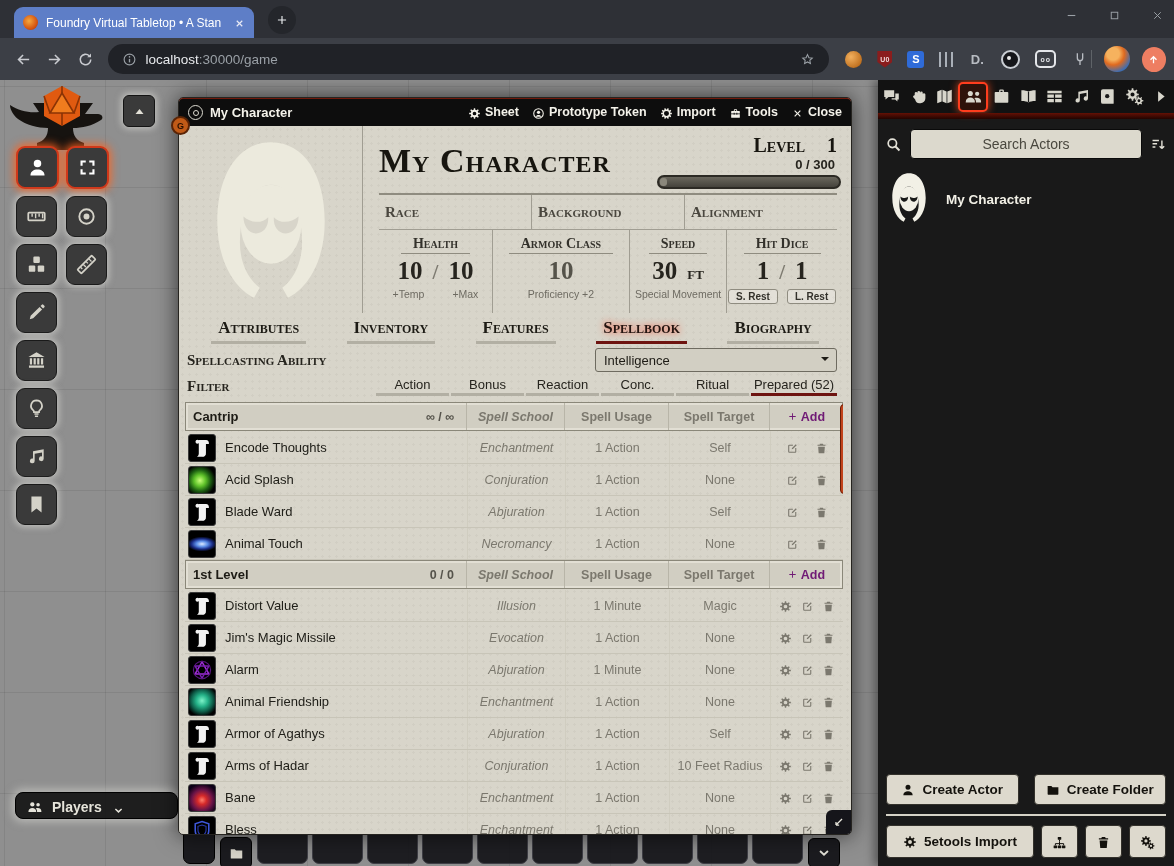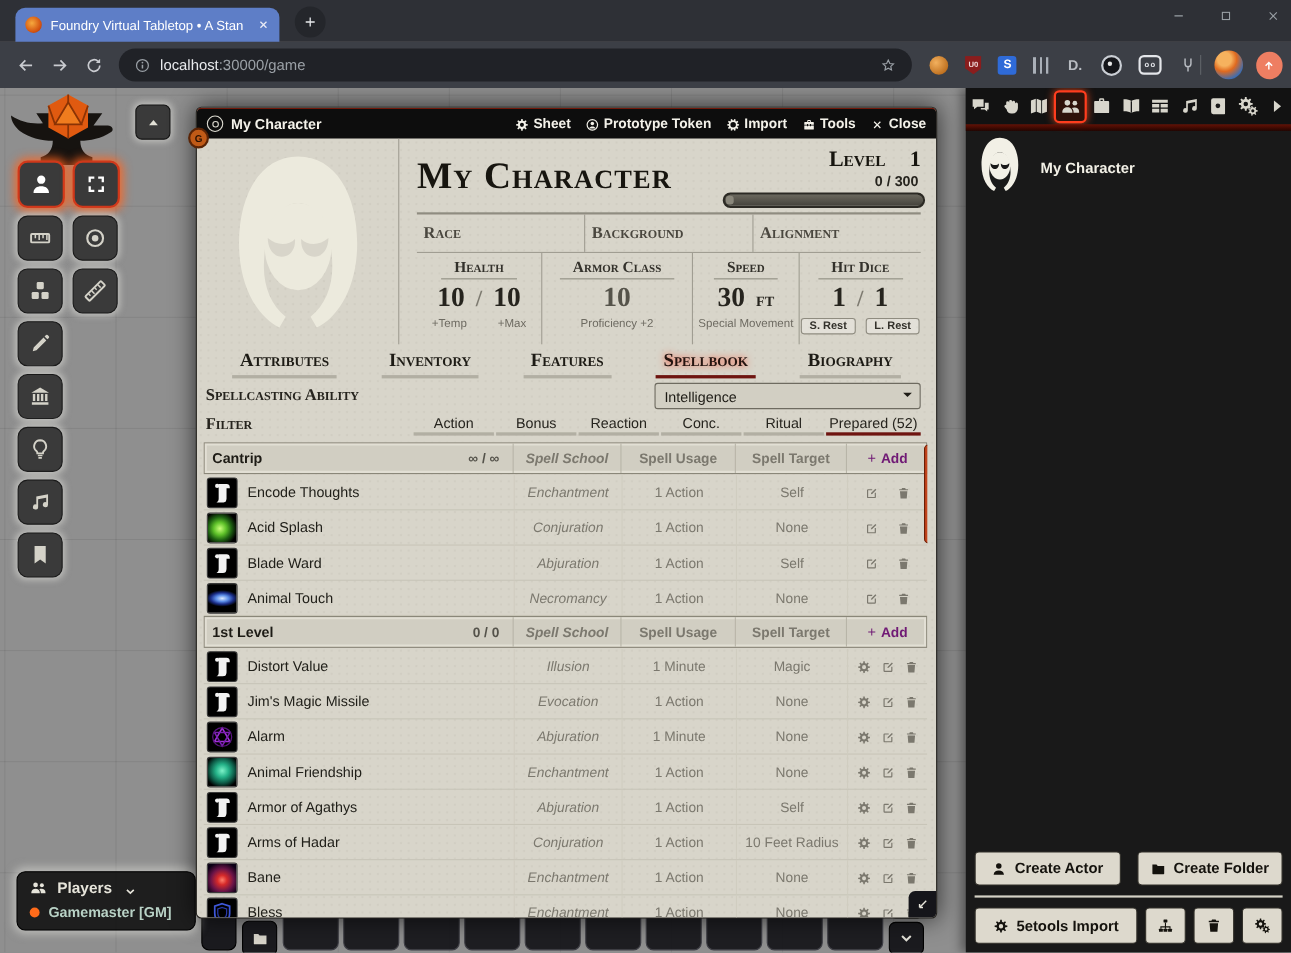--- a/index.html
+++ b/index.html
@@ -389,26 +389,20 @@
               <circle cx="8" cy="8.2" r="3.2"></circle>
               <circle cx="16.6" cy="8.6" r="2.7"></circle>
               <path d="M2.2 18.8c0-3.4 2.6-5.4 5.8-5.4s5.8 2 5.8 5.4v.7H2.2zM15.1 19.5v-.7c0-2-.8-3.6-2-4.6 1-.4 2.1-.6 3.2-.6 2.9 0 5.2 1.7 5.2 4.5v1.4z"></path>
             </g>
           </svg></span>
       <span>Players</span>
       <span class="chev"><svg class="ic" style="width:11px;height:11px" viewBox="0 0 24 24">
             <path d="M5.2 8.6l6.8 6.4 6.8-6.4" fill="none" stroke="currentColor" stroke-width="3.2"></path>
           </svg></span>
     </div>
-    <div id="players-list">
-        <div class="player-row">
-          <span class="pdot" style="background:#ff6b1a"></span>
-          <span>Gamemaster [GM]</span>
-        </div>
-      </div>
   </div>
 
   <div class="hotbar">
     <div class="hb-page"></div>
     <div class="hb-folder">
         <svg class="ic" viewBox="0 0 24 24">
           <path fill="currentColor" d="M2.8 5h6.4l2 2.2h10V19a1 1 0 0 1-1 1H3.8a1 1 0 0 1-1-1V5z"></path>
         </svg>
       </div>
     <div class="hb-slots" id="hb-slots">
@@ -971,20 +965,31 @@
               <path fill-rule="evenodd" fill="currentColor" d="M15.1 8.3 L17.4 8.5 L17.4 10.5 L15.1 10.7 L14.3 12.6 L15.8 14.4 L14.4 15.8 L12.6 14.3 L10.7 15.1 L10.5 17.4 L8.5 17.4 L8.3 15.1 L6.4 14.3 L4.6 15.8 L3.2 14.4 L4.7 12.6 L3.9 10.7 L1.6 10.5 L1.6 8.5 L3.9 8.3 L4.7 6.4 L3.2 4.6 L4.6 3.2 L6.4 4.7 L8.3 3.9 L8.5 1.6 L10.5 1.6 L10.7 3.9 L12.6 4.7 L14.4 3.2 L15.8 4.6 L14.3 6.4 Z M12.1 9.5 A2.6 2.6 0 1 0 6.9 9.5 A2.6 2.6 0 1 0 12.1 9.5 Z M21.5 16.5 L23.2 16.7 L23.2 18.1 L21.5 18.3 L20.7 19.9 L21.6 21.3 L20.5 22.2 L19.4 21.0 L17.6 21.4 L17.0 23.0 L15.7 22.7 L15.9 21.0 L14.5 19.9 L12.9 20.4 L12.3 19.2 L13.7 18.3 L13.7 16.5 L12.3 15.6 L12.9 14.4 L14.5 14.9 L15.9 13.8 L15.7 12.1 L17.0 11.8 L17.6 13.4 L19.4 13.8 L20.5 12.6 L21.6 13.5 L20.7 14.9 Z M19.4 17.4 A1.8 1.8 0 1 0 15.8 17.4 A1.8 1.8 0 1 0 19.4 17.4 Z"></path>
             </svg></span>
         </span>
         <span class="sb-tab">
           <span><svg class="ic " viewBox="0 0 24 24">
               <path fill="currentColor" d="M9 5.4l8.2 6.6L9 18.6z"></path>
             </svg></span>
         </span>
       </div>
     <div class="sb-redbar"></div>
+    <div class="sb-search">
+      <span><svg class="ic" viewBox="0 0 24 24">
+            <circle cx="10.4" cy="10.4" r="5.9" fill="none" stroke="currentColor" stroke-width="2.4"></circle>
+            <path d="M14.8 14.8l5.6 5.6" stroke="currentColor" stroke-width="2.8" fill="none"></path>
+          </svg></span>
+      <input class="sb-input" placeholder="Search Actors" style="">
+      <span><svg class="ic" viewBox="0 0 24 24">
+            <path d="M3.6 6.4h9M3.6 11h6.4M3.6 15.6h4" stroke="currentColor" stroke-width="2" fill="none"></path>
+            <path d="M16.8 6.4v11.2m0 0l-3.2-3.2m3.2 3.2l3.2-3.2" fill="none" stroke="currentColor" stroke-width="2"></path>
+          </svg></span>
+    </div>
     <div id="actor-list">
         <div class="actor-item">
           <span class="actor-avatar"><svg viewBox="0 0 100 116" width="44" height="51">
               <path d="M50 3C26 3 12 27 12 59c0 29 13 48 26 54l4-7c-9-7-14-19-14-32 0-25 10-41 22-41s22 16 22 41c0 13-5 25-14 32l4 7c13-6 26-25 26-54C88 27 74 3 50 3z" fill="#f2f0e6"></path>
               <ellipse cx="50" cy="61" rx="21.5" ry="28" fill="#f2f0e6"></ellipse>
               <path d="M30.5 55.5c5.5 5 13.5 5 17.5.5.5 7-3.5 11.5-8.5 11.5-5.5 0-9-5.5-9-12z" fill="#191919"></path>
               <path d="M69.5 55.5c-5.5 5-13.5 5-17.5.5-.5 7 3.5 11.5 8.5 11.5 5.5 0 9-5.5 9-12z" fill="#191919"></path>
             </svg></span>
           <span class="actor-name">My Character</span>
         </div>

